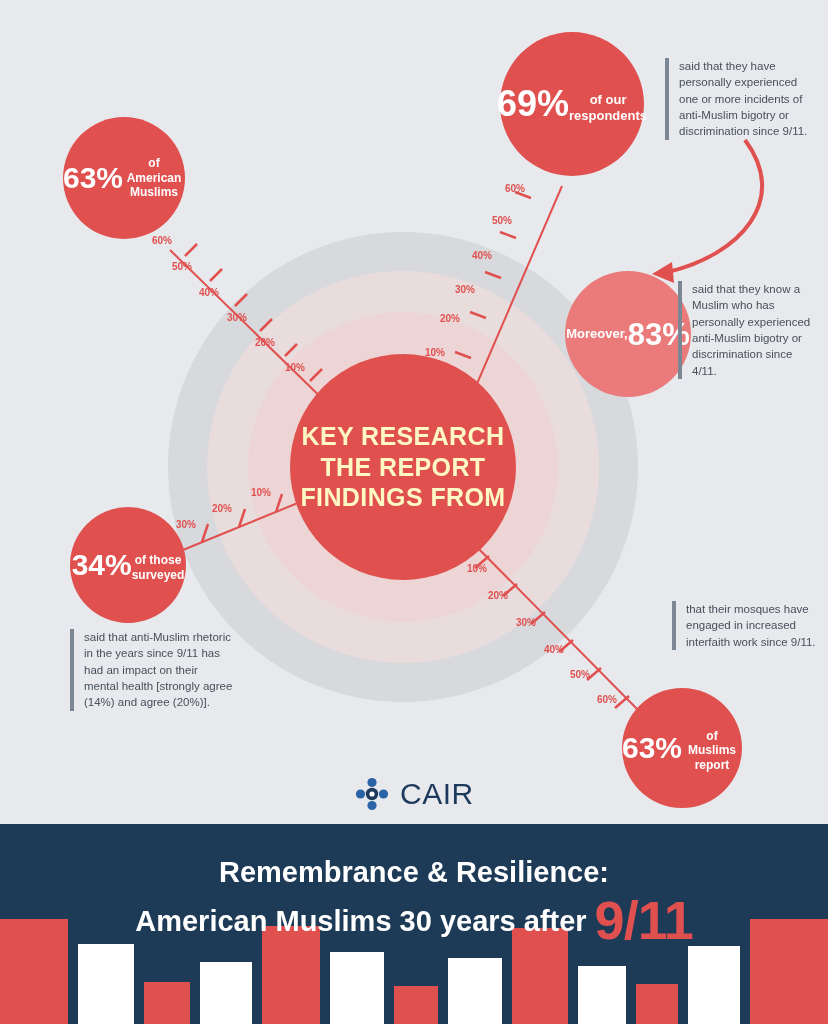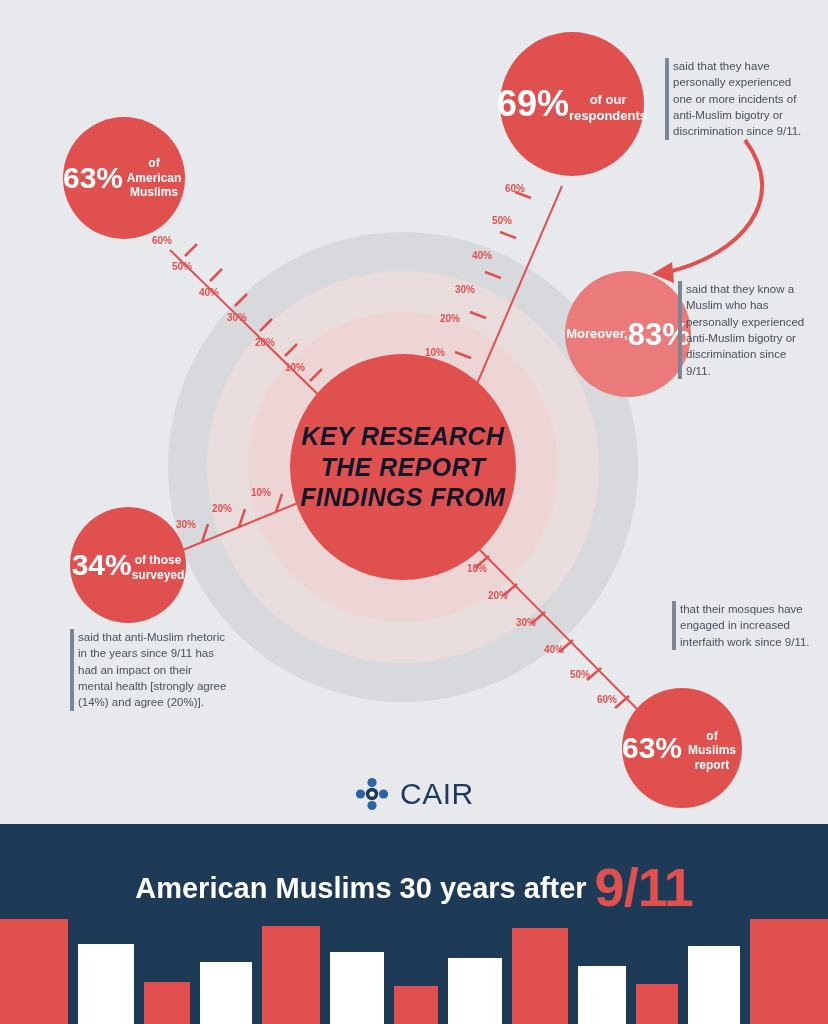--- a/index.html
+++ b/index.html
@@ -14,23 +14,22 @@
   
   .ring{position:absolute;border-radius:50%;}
   .ring-outer{width:470px;height:470px;left:168px;top:232px;background:#d8d9dd;}
   .ring-mid{width:392px;height:392px;left:207px;top:271px;background:#e8dcdd;}
   .ring-inner{width:310px;height:310px;left:248px;top:312px;background:#edd5d6;}
   .core{
     width:226px;height:226px;left:290px;top:354px;background:#e0504f;
     display:flex;align-items:center;justify-content:center;text-align:center;
   }
   .core-text{
-    color:#0f172a;font-weight:bold;font-size:25px;line-height:1.22;
+    color:#fef9c3;font-weight:bold;font-size:25px;line-height:1.22;
     letter-spacing:.4px;
-    font-style:italic;
   }
   .tlab{position:absolute;font-size:10px;color:#e0504f;font-weight:bold;white-space:nowrap;}
 
   
   .bubble{position:absolute;border-radius:50%;display:flex;
     align-items:center;justify-content:center;text-align:center;color:#fff;}
   .bubble .big{font-weight:bold;line-height:1;}
   .bubble .sub{font-weight:bold;line-height:1.2;}
 
   .b63a{width:122px;height:122px;left:63px;top:117px;background:#e0504f;}
@@ -48,21 +47,21 @@
   .b34{width:116px;height:116px;left:70px;top:507px;background:#e0504f;}
   .b34 .big{font-size:30px;}
   .b34 .sub{font-size:12px;margin-top:5px;}
 
   .b63b{width:120px;height:120px;left:622px;top:688px;background:#e0504f;}
   .b63b .big{font-size:30px;}
   .b63b .sub{font-size:12px;margin-top:5px;}
 
   
   .note{position:absolute;font-size:11.5px;line-height:1.42;color:#47505a;
-    padding-left:4px;border-left:4px solid #7b8794;}
+    padding-left:10px;border-left:4px solid #7b8794;}
 
   .n1{left:188px;top:131px;width:140px;}
   .n2{left:665px;top:58px;width:140px;}
   .n3{left:678px;top:281px;width:126px;}
   .n4{left:70px;top:629px;width:150px;}
   .n5{left:672px;top:601px;width:130px;}
 
   
   .cair{position:absolute;left:355px;top:777px;display:flex;align-items:center;gap:11px;}
   .cair-mark{width:34px;height:34px;position:relative;}
@@ -169,21 +168,21 @@
       <div>of our</div>
       <div>respondents</div>
     </div>
   </div>
   <div class="note n2">said that they have personally experienced one or more incidents of anti-Muslim bigotry or discrimination since 9/11.</div>
 
   <div class="bubble b83">
     <div class="pre">Moreover,</div>
     <div class="big">83%</div>
   </div>
-  <div class="note n3">said that they know a Muslim who has personally experienced anti-Muslim bigotry or discrimination since 9/11.</div>
+  <div class="note n3">said that they know a Muslim who has personally experienced anti-Muslim bigotry or discrimination since 4/11.</div>
 
   <div class="bubble b34">
     <div class="big">34%</div>
     <div class="sub">
       <div>of those</div>
       <div>surveyed</div>
     </div>
   </div>
   <div class="note n4">said that anti-Muslim rhetoric in the years since 9/11 has had an impact on their mental health [strongly agree (14%) and agree (20%)].</div>
 
@@ -221,20 +220,21 @@
         <div class="bar" style="left:330px;width:54px;height:72px;background:#ffffff;"></div>
         <div class="bar" style="left:394px;width:44px;height:38px;background:#e0504f;"></div>
         <div class="bar" style="left:448px;width:54px;height:66px;background:#ffffff;"></div>
         <div class="bar" style="left:512px;width:56px;height:96px;background:#e0504f;"></div>
         <div class="bar" style="left:578px;width:48px;height:58px;background:#ffffff;"></div>
         <div class="bar" style="left:636px;width:42px;height:40px;background:#e0504f;"></div>
         <div class="bar" style="left:688px;width:52px;height:78px;background:#ffffff;"></div>
         <div class="bar" style="left:750px;width:78px;height:105px;background:#e0504f;"></div>
       </div>
       <div class="btitle">
+        <div class="l1">Remembrance &amp; Resilience:</div>
         <div class="l2">
           <span>American Muslims 30 years after</span><span class="b911">9/11</span>
         </div>
       </div>
     </div>
   </div>
 
 </div>
 
 </body></html>

